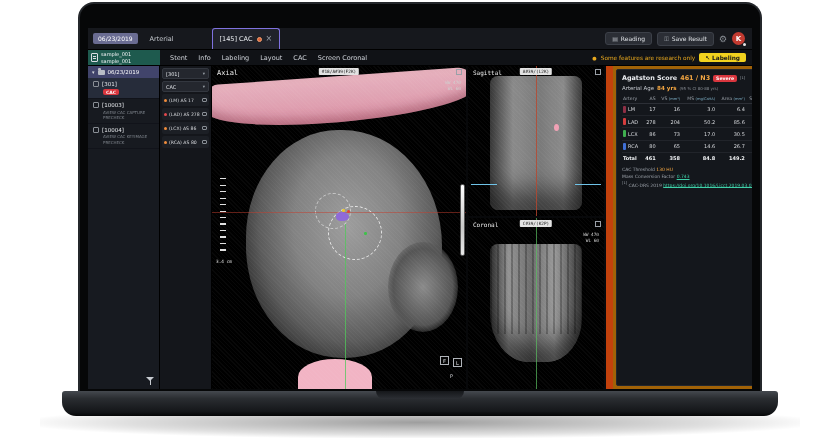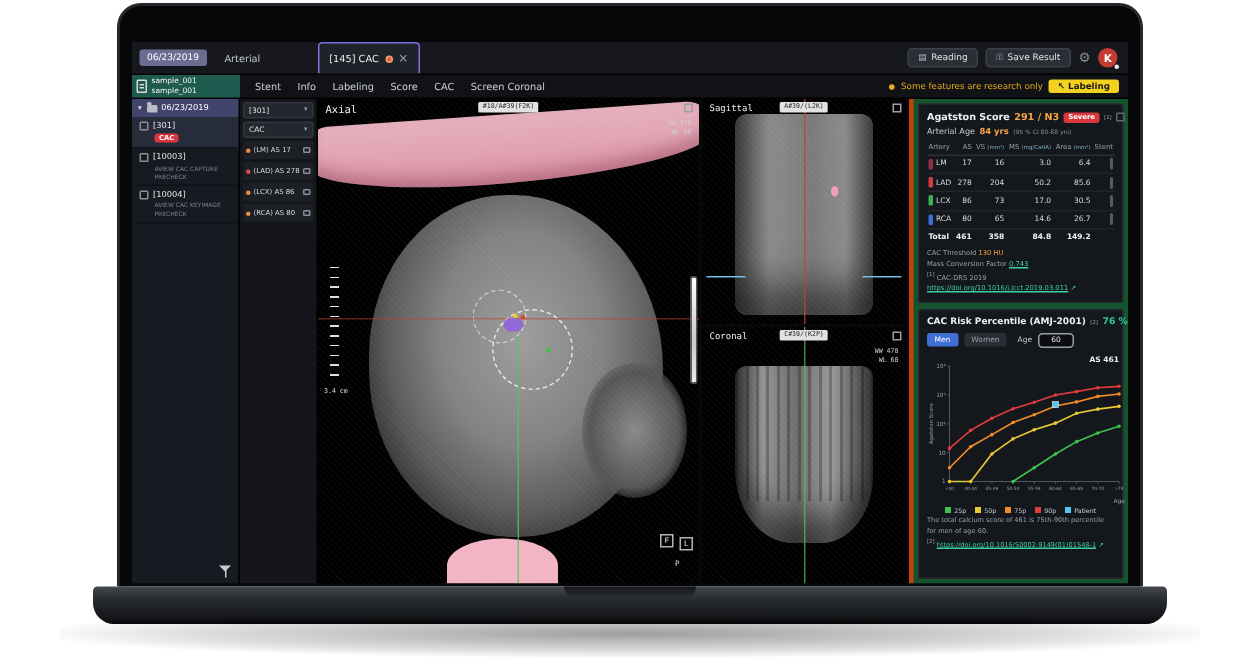--- a/index.html
+++ b/index.html
@@ -134,21 +134,21 @@
   .sag-hline-r { position:absolute; right:3px; top:118px; width:26px; height:1px; background:#6fc3e8; z-index:4; }
   .sag-pink { position:absolute; left:86px; top:58px; width:5px; height:7px; background:#f0a0b4; border-radius:50%; }
   .cor-shape { position:absolute; left:22px; top:26px; width:92px; height:118px; border-radius:8px 8px 38% 42%;
     background:linear-gradient(90deg,#3c3c3c,#969696 20%,#6d6d6d 45%,#9a9a9a 70%,#424242);
     box-shadow:inset 0 -18px 22px rgba(0,0,0,.55); }
   .cor-stripes { position:absolute; left:22px; top:26px; width:92px; height:90px;
     background:repeating-linear-gradient(90deg, rgba(0,0,0,.25) 0 2px, transparent 2px 7px); border-radius:8px 8px 0 0; }
   .cor-vline { position:absolute; left:50%; top:0; bottom:0; width:1px; background:rgba(90,190,95,.7); z-index:4; }
 
   
-  .rightpanel { flex:1; background:#14532d; border-left:3px solid #c2410c; display:flex; flex-direction:column; gap:4px; padding:3px; min-width:0; }
+  .rightpanel { flex:1; background:#a16207; border-left:7px solid #c2410c; display:flex; flex-direction:row; gap:4px; padding:3px; min-width:0; }
   .panel-card { background:#14171c; border:1px solid #23262c; border-radius:2px; padding:4px 5px; }
   .score-card { flex:0 0 auto; }
   .risk-card { flex:1; display:flex; flex-direction:column; min-height:0; }
   .title-row { display:flex; align-items:center; gap:3px; }
   .title-row .t { font-size:6.4px; font-weight:bold; color:#eceef1; white-space:nowrap; }
   .title-row .v-orange { font-size:6.4px; font-weight:bold; color:#f5a742; white-space:nowrap; }
   .sup { font-size:3.6px; color:#9aa0a8; vertical-align:super; }
   .severe-badge { background:#d9363e; color:#fff; font-size:4.6px; font-weight:bold; padding:1px 3px; border-radius:2px; }
   .chk { width:6px; height:6px; border:1px solid #62676e; border-radius:1px; margin-left:auto; flex:0 0 auto; }
   .arterial-row { display:flex; align-items:baseline; gap:3px; margin-top:2.5px; }
@@ -223,21 +223,21 @@
           <span class="patient-icon"></span>
           <span class="patient-names">
             <div>sample_001</div>
             <div>sample_001</div>
           </span>
         </div>
         <div class="menubar">
             <span>Stent</span>
             <span>Info</span>
             <span>Labeling</span>
-            <span>Score</span>
+            <span>Layout</span>
             <span>CAC</span>
             <span>Screen Coronal</span>
           </div>
         <div class="research">
           <span class="dot">●</span>
           <span class="note">Some features are research only</span>
           <span class="labeling-btn">
             <span>↖</span>
             <span>Labeling</span>
           </span>
@@ -362,21 +362,21 @@
             </div>
             <div class="vp-expand"></div>
           </div>
         </div>
 
         <div class="rightpanel">
 
           <div class="panel-card score-card">
             <div class="title-row">
               <span class="t">Agatston Score</span>
-              <span class="v-orange">291 / N3</span>
+              <span class="v-orange">461 / N3</span>
               <span class="severe-badge">Severe</span>
               <span class="sup">[1]</span>
               <span class="chk"></span>
             </div>
             <div class="arterial-row">
               <span class="lbl">Arterial Age</span>
               <span class="val">84 yrs</span>
               <span class="ci">(95 % CI 80-88 yrs)</span>
             </div>
             <table class="score-table">

